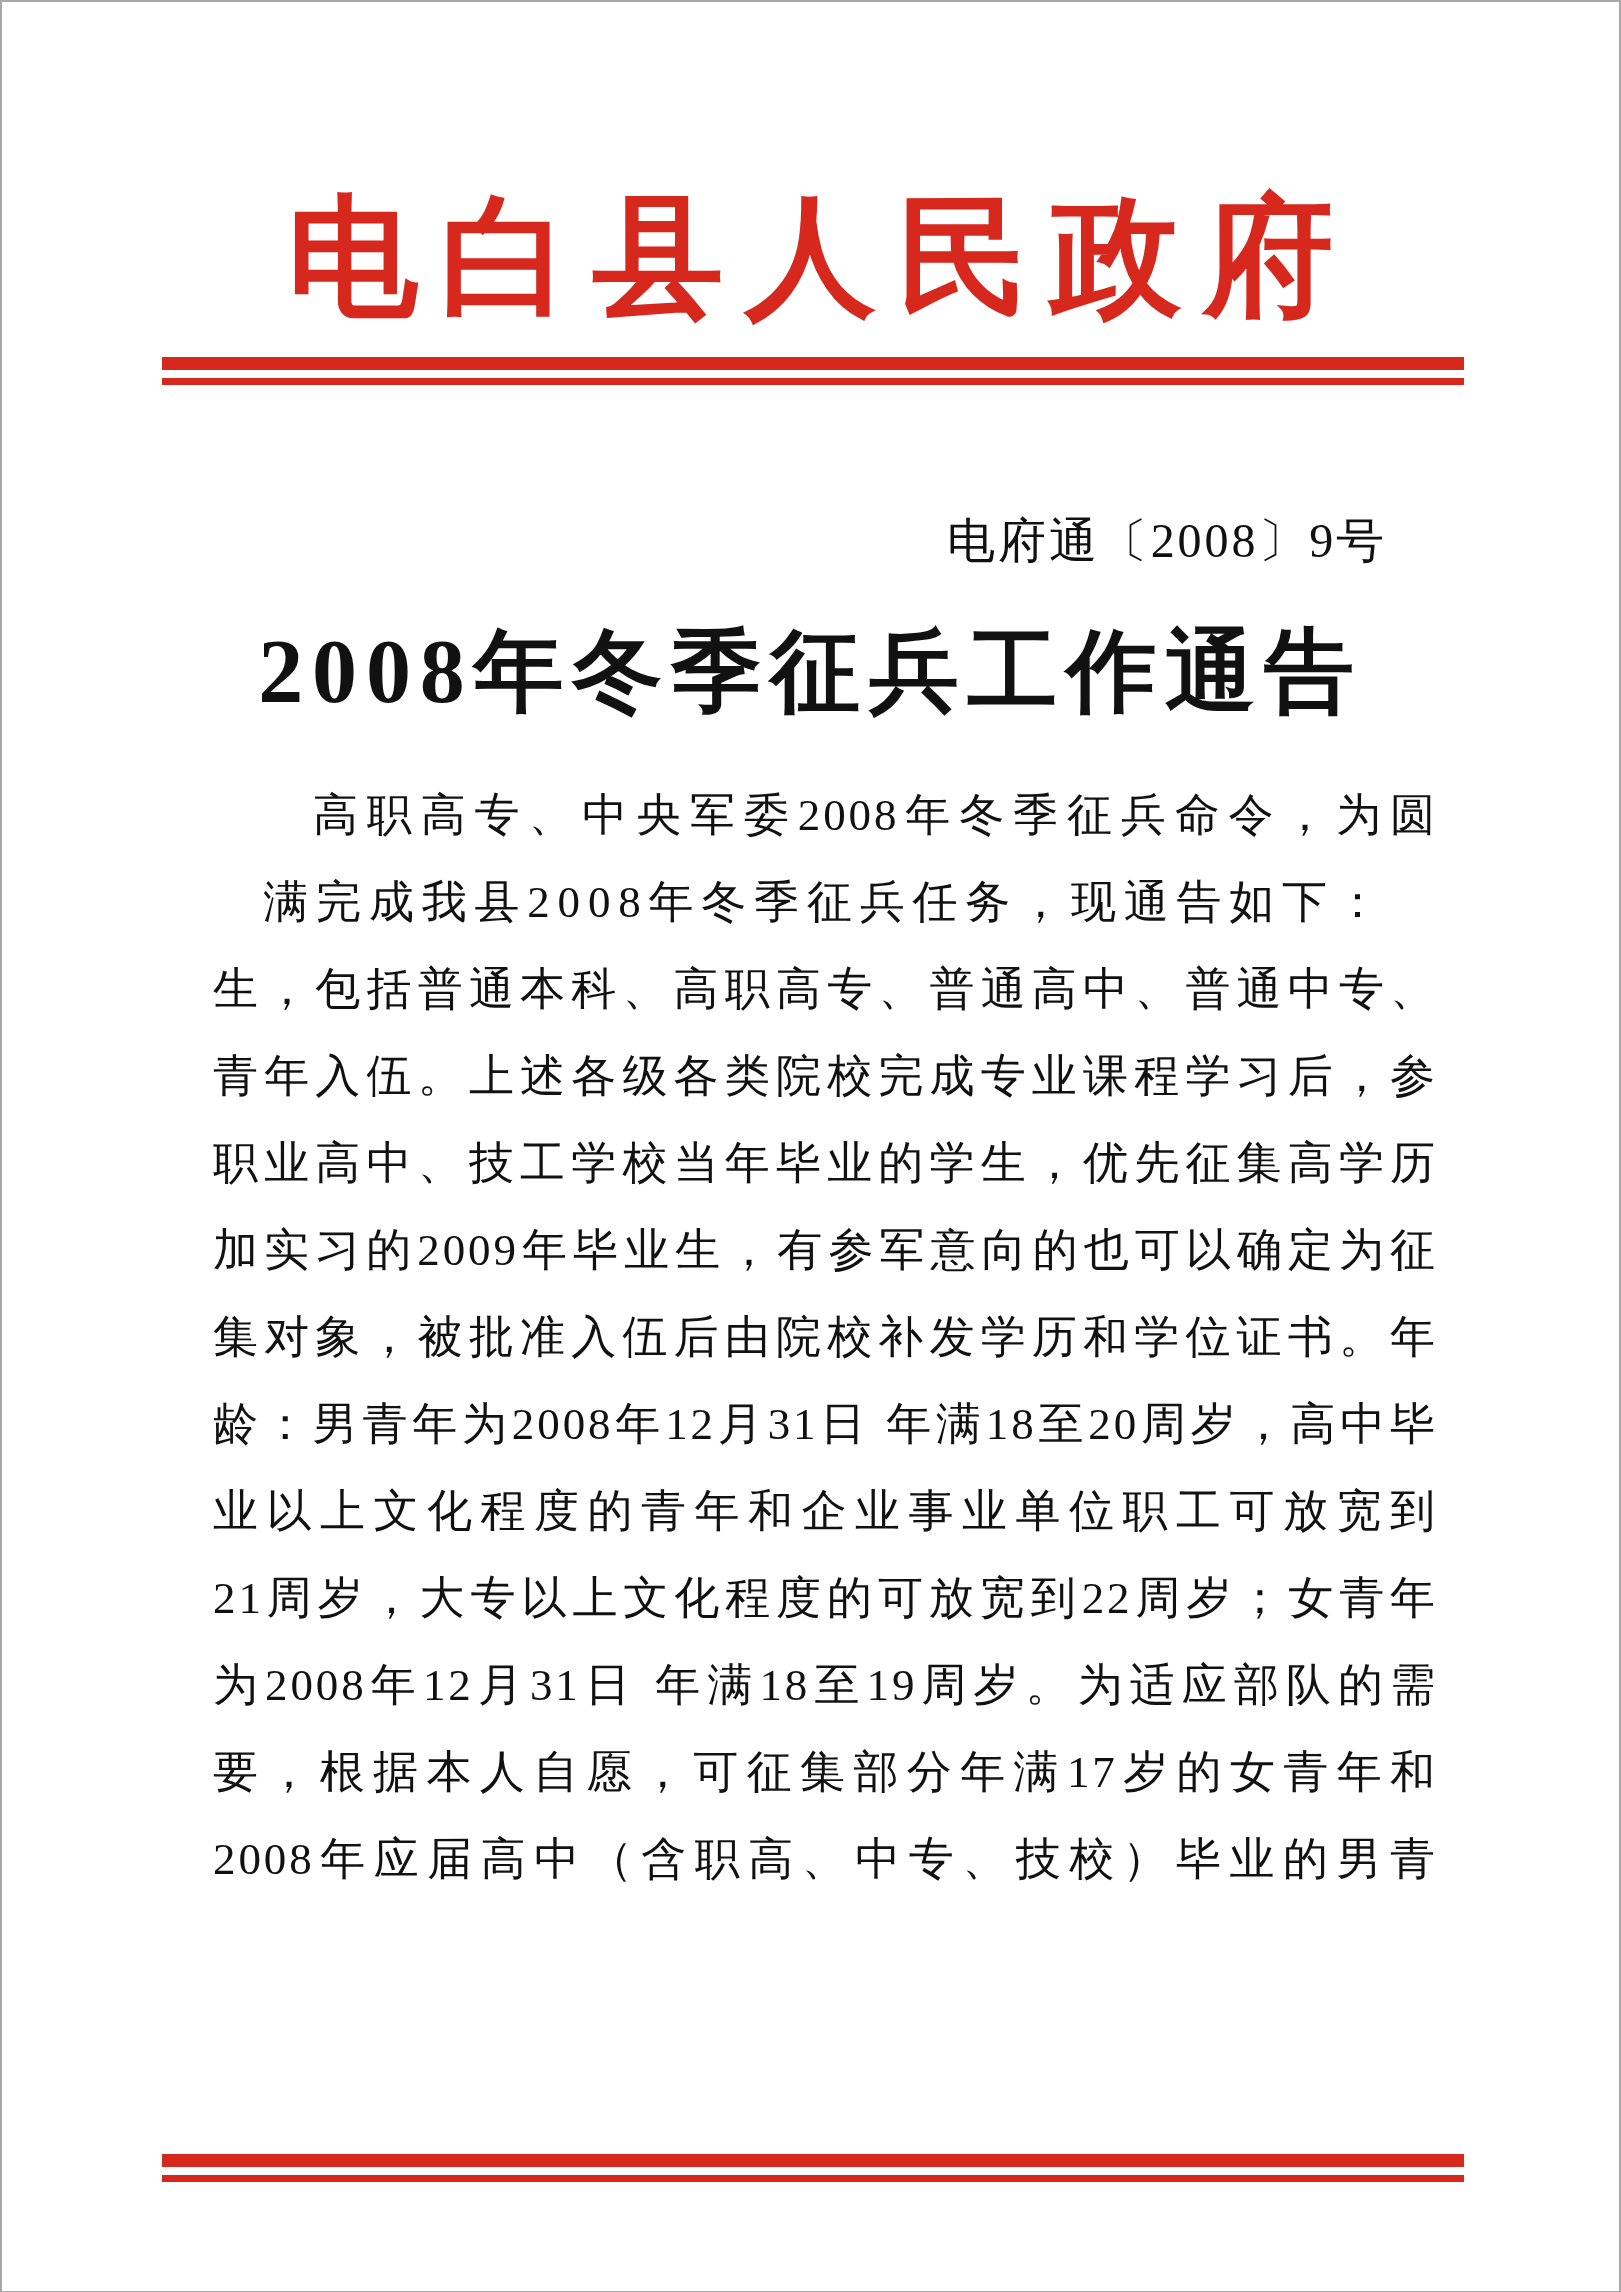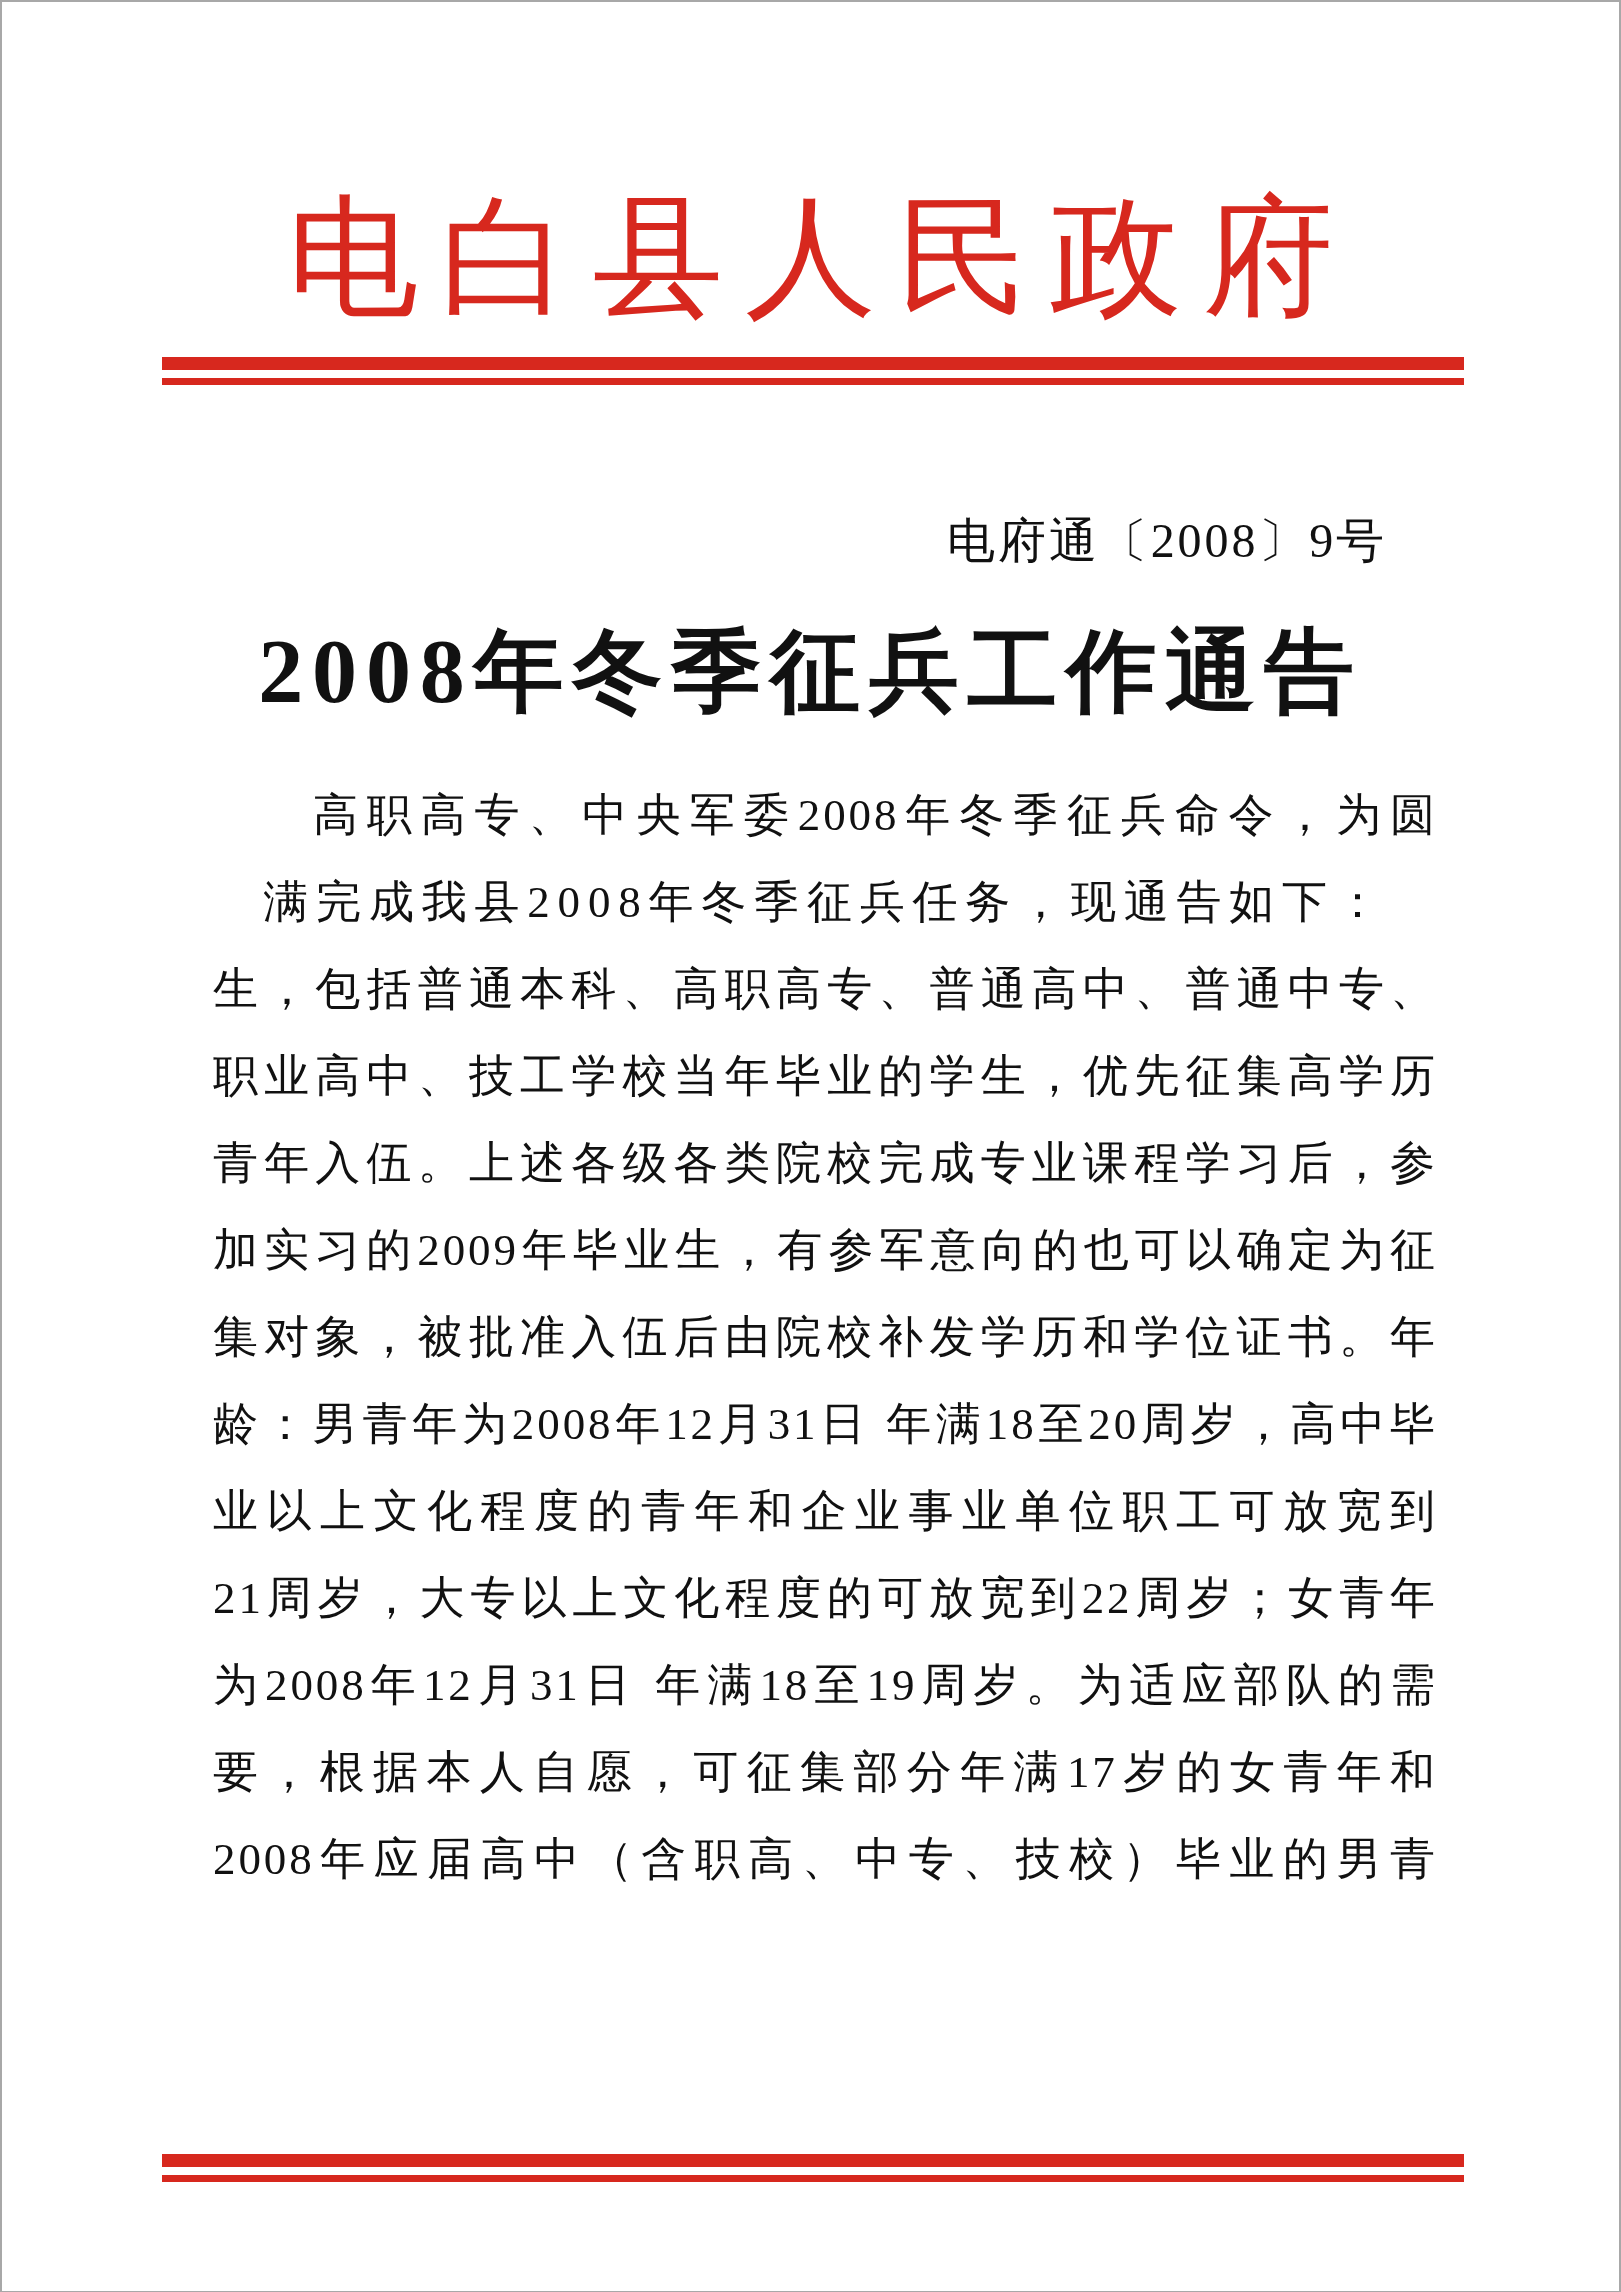--- a/index.html
+++ b/index.html
@@ -21,21 +21,21 @@
 
   
   .masthead {
     position: absolute;
     top: 181px;
     left: 0;
     width: 100%;
     text-align: center;
     color: var(--accent-red, #d7281e);
     font-size: 131px;
-    font-weight: 400;
+    font-weight: 700;
     line-height: 1.15;
     letter-spacing: 21.6px;
     text-indent: 21.6px;
     white-space: nowrap;
   }
 
   
   .rule {
     position: absolute;
     left: 160px;
@@ -115,22 +115,22 @@
   </div>
 
   <div class="doc-number">电府通〔2008〕9号</div>
 
   <div class="notice-title">2008年冬季征兵工作通告</div>
 
   <div class="body-text">
       <div class="line fill indent"><span class="seg">高职高专、中央军委2008年冬季征兵命令，为圆</span></div>
       <div class="line"><span class="seg">满完成我县2008年冬季征兵任务，现通告如下：</span></div>
       <div class="line fill"><span class="seg">生，包括普通本科、高职高专、普通高中、普通中专、</span></div>
+      <div class="line fill"><span class="seg">青年入伍。上述各级各类院校完成专业课程学习后，参</span></div>
       <div class="line fill"><span class="seg">职业高中、技工学校当年毕业的学生，优先征集高学历</span></div>
-      <div class="line fill"><span class="seg">青年入伍。上述各级各类院校完成专业课程学习后，参</span></div>
       <div class="line fill"><span class="seg">加实习的2009年毕业生，有参军意向的也可以确定为征</span></div>
       <div class="line fill"><span class="seg">集对象，被批准入伍后由院校补发学历和学位证书。年</span></div>
       <div class="line fill"><span class="seg">龄：男青年为2008年12月31日 年满18至20周岁，高中毕</span></div>
       <div class="line fill"><span class="seg">业以上文化程度的青年和企业事业单位职工可放宽到</span></div>
       <div class="line fill"><span class="seg">21周岁，大专以上文化程度的可放宽到22周岁；女青年</span></div>
       <div class="line fill"><span class="seg">为2008年12月31日 年满18至19周岁。为适应部队的需</span></div>
       <div class="line fill"><span class="seg">要，根据本人自愿，可征集部分年满17岁的女青年和</span></div>
       <div class="line fill"><span class="seg">2008年应届高中（含职高、中专、技校）毕业的男青</span></div>
     </div>
 

